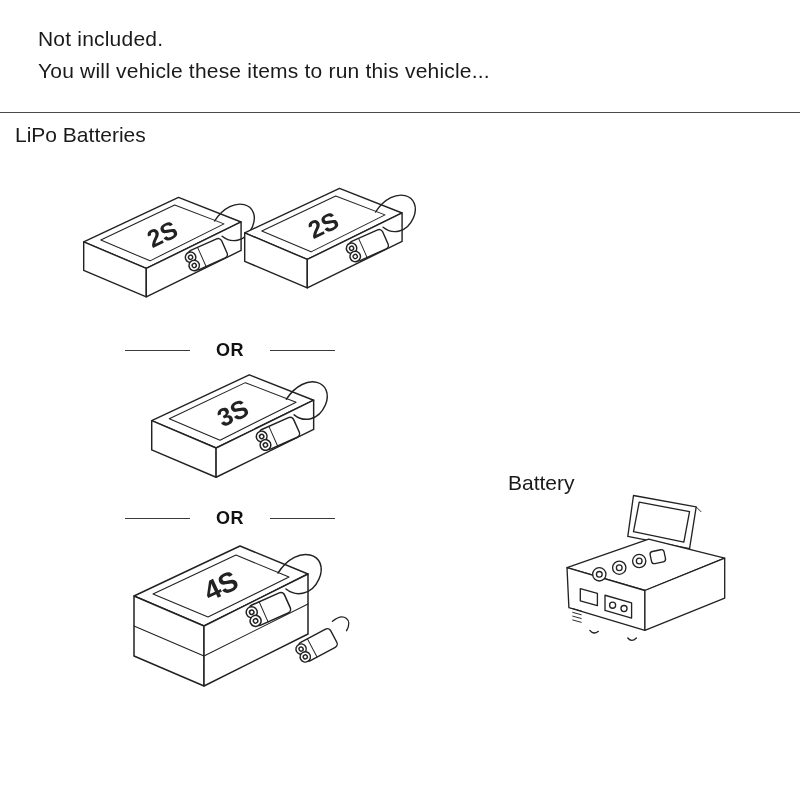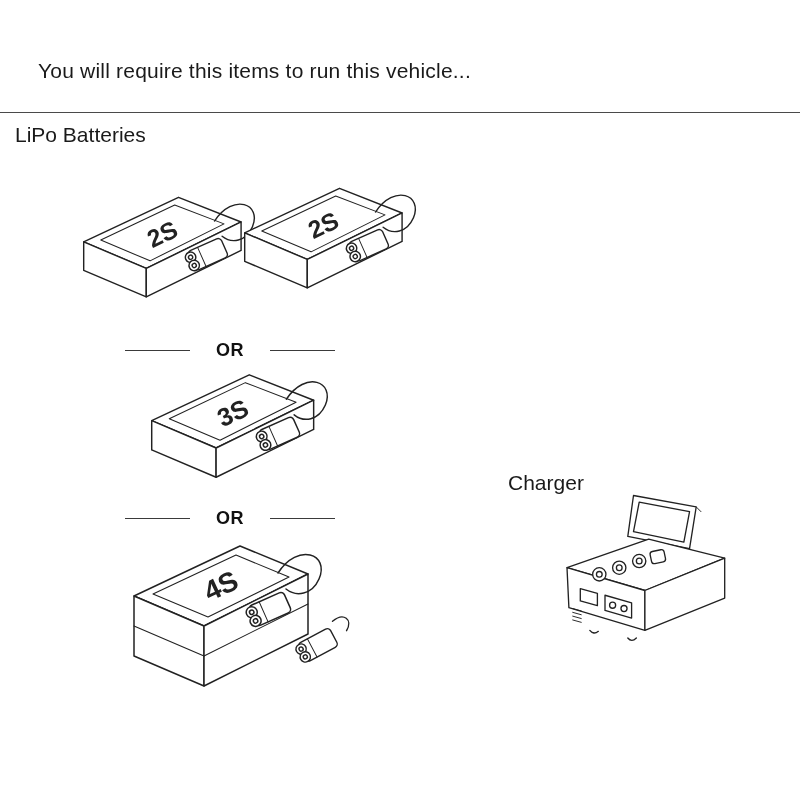--- a/index.html
+++ b/index.html
@@ -16,21 +16,22 @@
   .or-divider .rule{flex:1;height:0;border-top:1.2px solid #3a3a3a;}
   .or-divider .or-text{font-size:18px;font-weight:bold;letter-spacing:0.5px;color:#111;}
   svg{display:block;}
   svg text{font-family:"Liberation Sans",sans-serif;}
 </style>
 </head>
 <body>
 
 <div class="page">
 
-  <div class="abs note" style="left:38px;top:59px;">You will require this items to run this vehicle...</div>
+  <div class="abs note" style="left:38px;top:27px;">Not included.</div>
+  <div class="abs note" style="left:38px;top:59px;">You will vehicle these items to run this vehicle...</div>
 
   <div class="abs divider"></div>
 
   <div class="abs section-title" style="left:15px;top:123px;">LiPo Batteries</div>
 
 
   <svg class="abs" style="left:72px;top:185px;" width="195" height="128" viewBox="0 0 205 135">
     <g fill="#ffffff" stroke="#222" stroke-width="1.5" stroke-linejoin="round" stroke-linecap="round">
       <polygon points="12,60 112,13 178,39 78,88"></polygon>
       <polygon points="12,60 12,90 78,118 78,88"></polygon>
@@ -127,21 +128,21 @@
         <rect x="22" y="28" width="38" height="22" rx="4"></rect>
         <line x1="34" y1="28" x2="34" y2="50" stroke-width="1"></line>
         <circle cx="23" cy="34.5" r="5.5"></circle>
         <circle cx="23" cy="44" r="5.5"></circle>
         <circle cx="23" cy="34.5" r="2.2"></circle>
         <circle cx="23" cy="44" r="2.2"></circle>
       </g>
     </g>
   </svg>
 
-  <div class="abs section-title" style="left:508px;top:471px;">Charger</div>
+  <div class="abs section-title" style="left:508px;top:471px;">Battery</div>
 
   <svg class="abs" style="left:548px;top:486px;" width="190" height="171" viewBox="0 0 200 180">
     <g fill="#ffffff" stroke="#222" stroke-width="1.4" stroke-linejoin="round" stroke-linecap="round">
 
       <g>
         <polygon points="90,10 156,22 149,66 84,53"></polygon>
         <polygon points="96,17 149,27 143,59 90,48"></polygon>
         <line x1="156" y1="22" x2="161" y2="27" stroke-width="1"></line>
         <line x1="149" y1="66" x2="154" y2="70" stroke-width="1"></line>
       </g>

